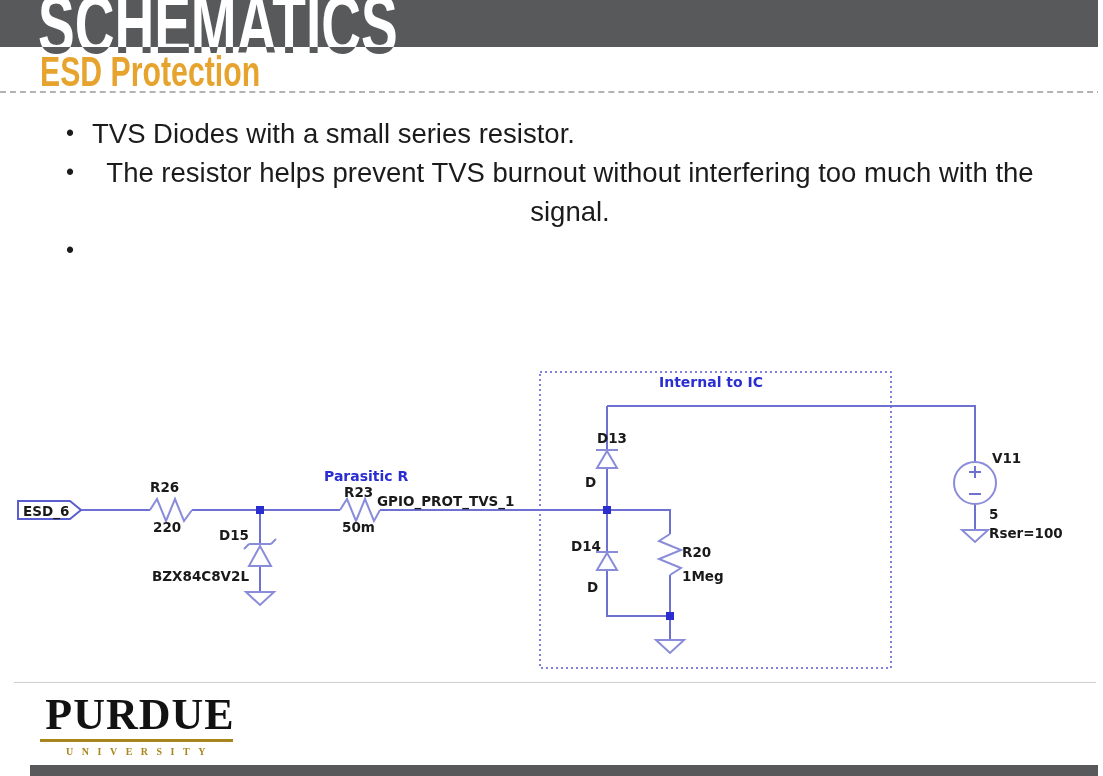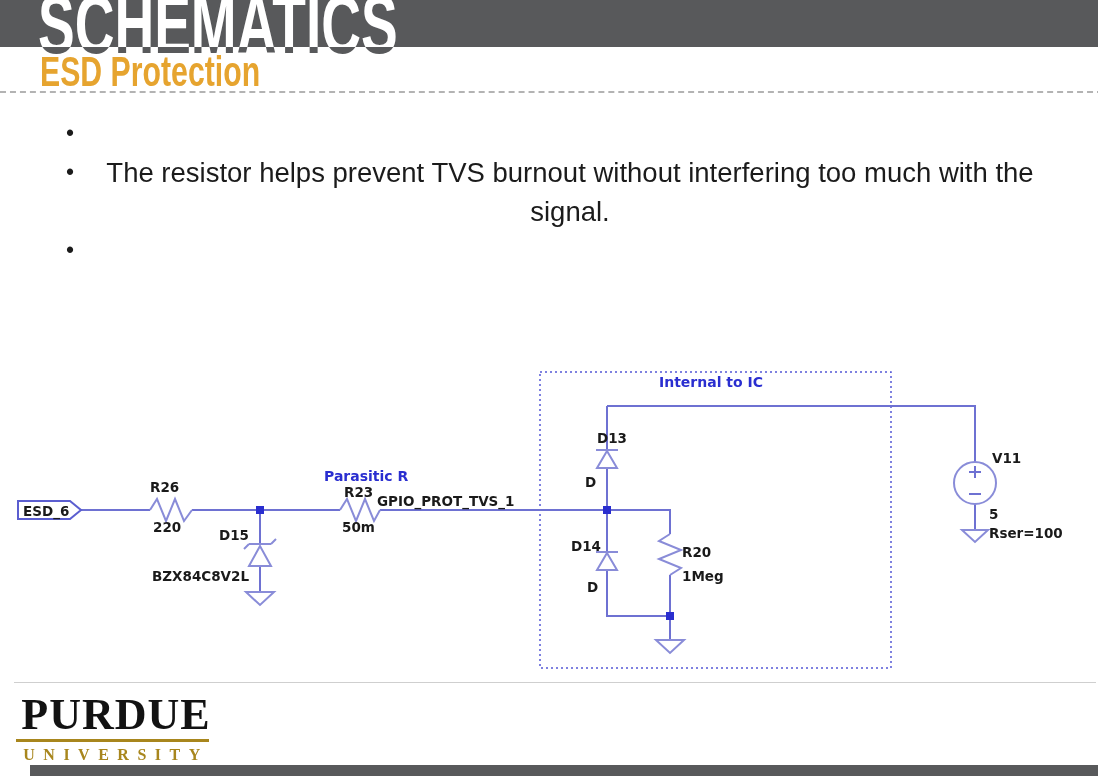--- a/index.html
+++ b/index.html
@@ -32,25 +32,25 @@
   .comp{stroke:#898CD8;stroke-width:2;fill:none;}
   .comp-fill{stroke:#898CD8;stroke-width:2;fill:#ffffff;}
   .port-shape{stroke:#5B5ED0;stroke-width:2;fill:#ffffff;}
   .junction{fill:#2A2ECF;stroke:none;}
   .dashbox{fill:none;stroke:#5458D6;stroke-width:1.5;stroke-dasharray:2 3;}
   .slabel{font-family:"DejaVu Sans",sans-serif;font-weight:700;font-size:13.5px;fill:#1A1A1A;}
   .scomment{font-family:"DejaVu Sans",sans-serif;font-weight:700;font-size:14px;fill:#2A2ED0;}
 
   
   .hairline{position:absolute;left:14px;top:682px;width:1082px;height:1px;background:#CFCFCF;}
-  .purdue{position:absolute;left:16px;top:692px;width:200px;}
+  .purdue{position:absolute;left:40px;top:692px;width:200px;}
   .purdue-name{font-family:"Liberation Serif",serif;font-weight:700;font-size:44px;
                line-height:46px;letter-spacing:1px;color:#121212;}
   .purdue-rule{width:193px;height:3px;background:#A8861D;margin-top:1px;}
-  .purdue-univ{font-family:"Liberation Serif",serif;font-weight:700;font-size:16px;
+  .purdue-univ{font-family:"Liberation Serif",serif;font-weight:700;font-size:10px;
                letter-spacing:8.5px;color:#A8861D;margin-top:4px;white-space:nowrap;}
   .url{position:absolute;left:455px;top:729px;font-size:25px;line-height:30px;color:#000;}
   .bottom-bar{position:absolute;left:30px;top:765px;width:1073px;height:11px;background:#58595B;}
 </style>
 </head>
 <body>
 
 <div class="slide">
 
   <div class="top-bar"></div>
@@ -59,20 +59,21 @@
   </div>
   <div class="clip-b">
     <div class="big-title">SCHEMATICS</div>
   </div>
   <div class="subtitle">ESD Protection</div>
   <div class="dashed-sep"></div>
 
   <div class="bullets">
     <div class="bullet-row">
       <span class="bullet-dot">•</span>
+      <span class="bullet-text">TVS Diodes with a small series resistor.</span>
     </div>
     <div class="bullet-row">
       <span class="bullet-dot">•</span>
       <span class="bullet-text">The resistor helps prevent TVS burnout without interfering too much with the signal.</span>
     </div>
     <div class="bullet-row">
       <span class="bullet-dot">•</span>
     </div>
   </div>
 

